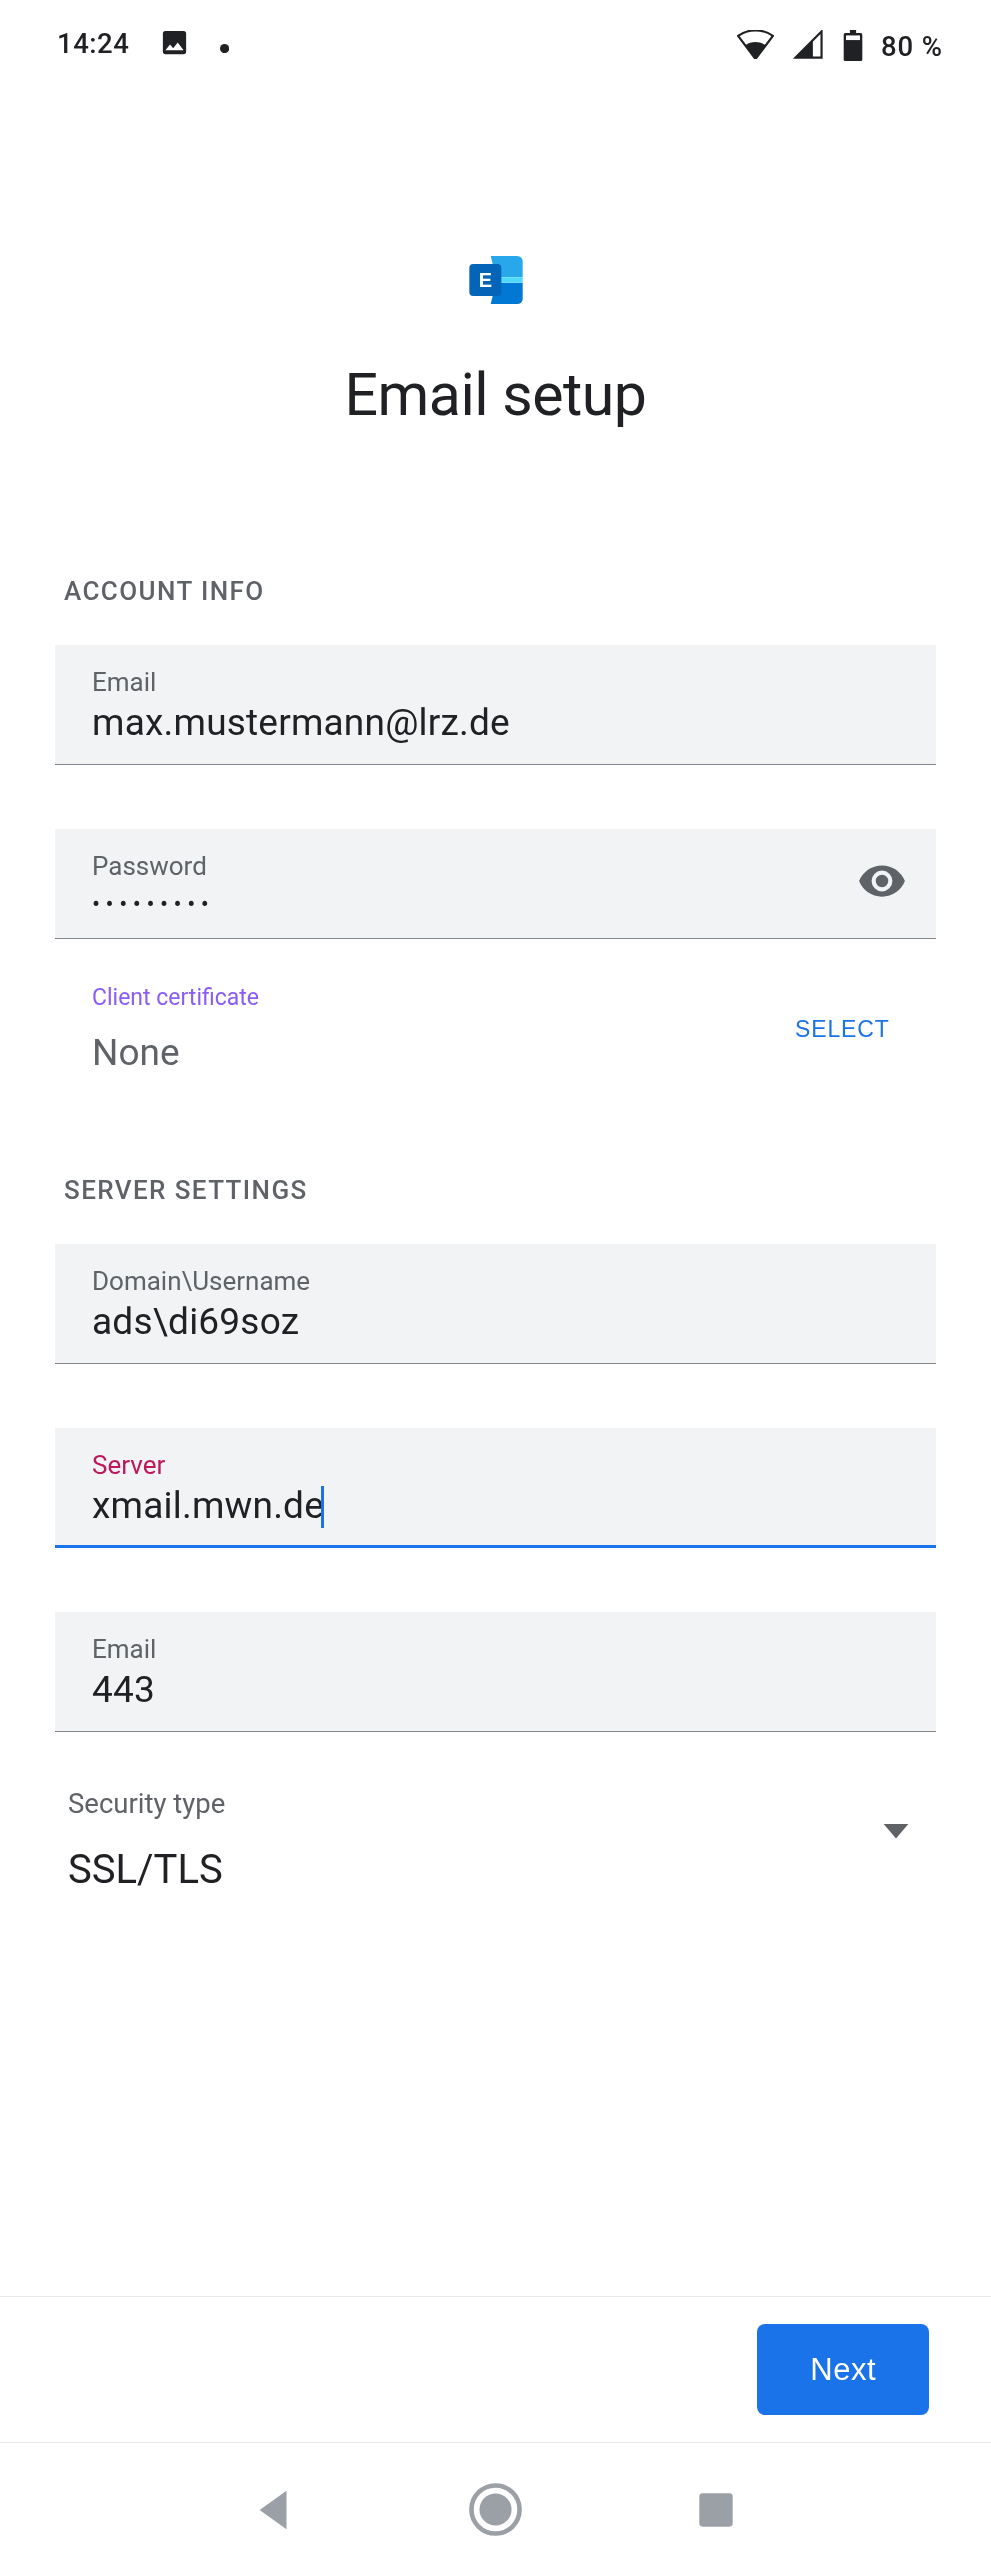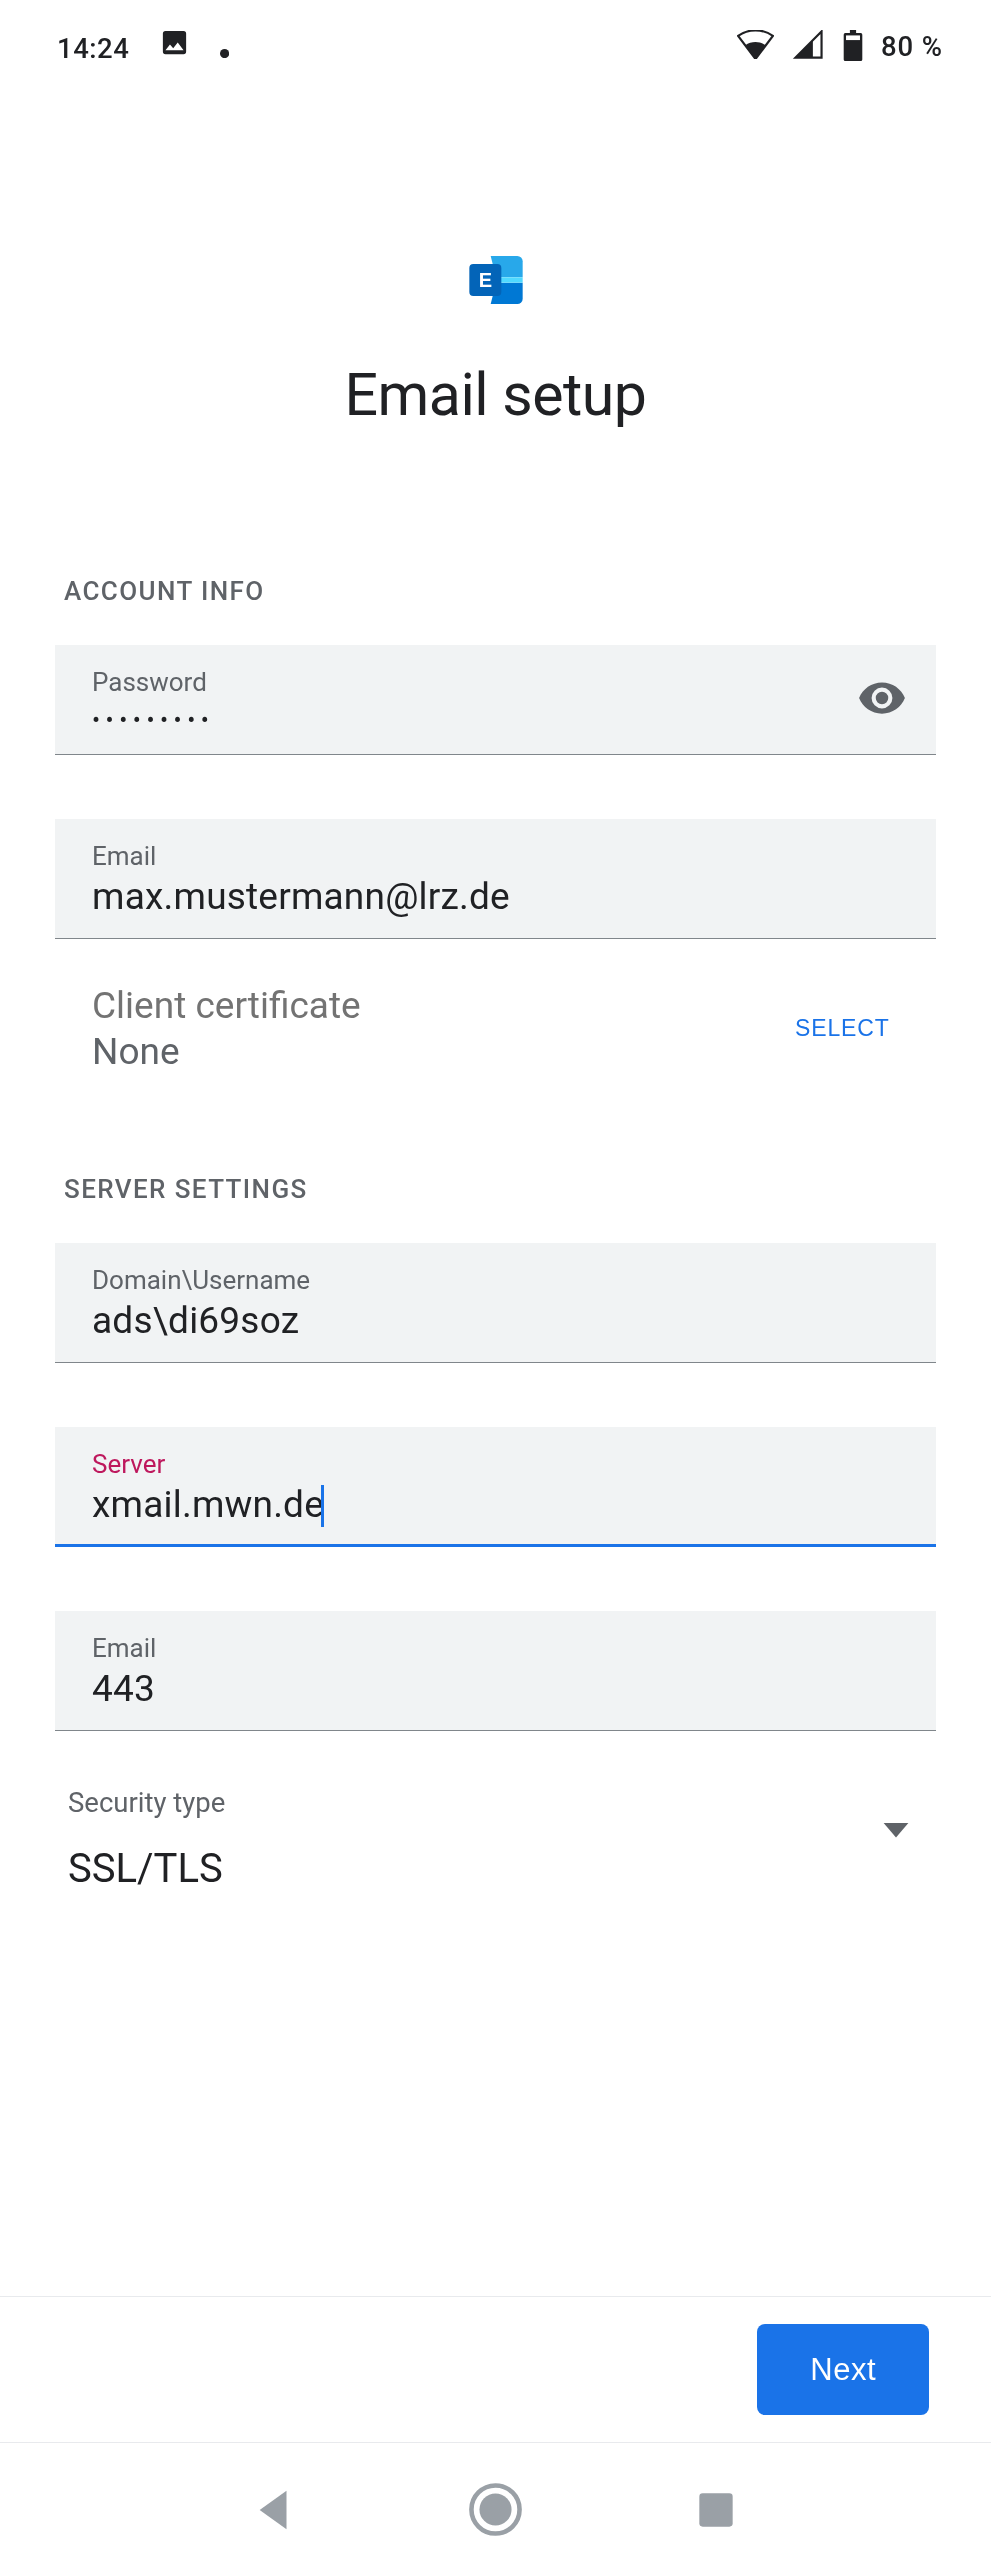--- a/index.html
+++ b/index.html
@@ -15,21 +15,21 @@
   .status-bar {
     height: 92px;
     display: flex;
     align-items: center;
     padding: 0 48px 0 57px;
     font-size: 27.5px;
     font-weight: 500;
     color: #202124;
     letter-spacing: 0.5px;
   }
-  .status-left { display: flex; align-items: flex-end; gap: 30px; }
+  .status-left { display: flex; align-items: flex-start; gap: 30px; }
   .status-right { margin-left: auto; display: flex; gap: 18px; }
   .status-right svg { display: block; }
   .battery-pct { font-size: 27.5px; font-weight: 500; letter-spacing: 0.9px; }
 
   
   .content {
     position: absolute;
     top: 92px;
     left: 0;
     right: 0;
@@ -101,21 +101,21 @@
   }
 
   .cert-row {
     display: flex;
     align-items: center;
     padding: 0 37px 0 37px;
     margin: -18.4px 0 101px 0;
     gap: 18.4px;
   }
   .cert-labels { flex: 1; }
-  .cert-title { font-size: 37px; color: #737373; margin-bottom: 3px; }
+  .cert-title { font-size: 23px; color: #8b5cf6; margin-bottom: 20px; }
   .cert-value { font-size: 37px; color: #5f6368; }
   .select-btn {
     font-size: 23px;
     font-weight: 500;
     color: #1a73e8;
     letter-spacing: 0.9px;
     background: none;
     border: none;
     cursor: pointer;
     padding: 18.4px 9.2px;
@@ -245,32 +245,32 @@
         <text x="16" y="29" text-anchor="middle" font-family="Arial" font-weight="700" font-size="15" fill="#ffffff">E</text>
       </svg>
     </span>
     <h1 class="page-title">Email setup</h1>
   </div>
 
   <div class="section-label">ACCOUNT INFO</div>
 
   <div class="form-group">
     <div class="field">
+      <span class="field-label">Email</span>
+      <input class="field-value" type="text" value="max.mustermann@lrz.de" style="">
+    </div>
+
+    <div class="field">
       <span class="field-label">Password</span>
       <span class="pw-dots">•••••••••</span>
       <span class="eye">
         <svg width="50" height="50" viewBox="0 0 24 24" fill="#5f6368">
             <path d="M12 4.5C7 4.5 2.7 7.6 1 12c1.7 4.4 6 7.5 11 7.5s9.3-3.1 11-7.5C21.3 7.6 17 4.5 12 4.5zm0 12.5a5 5 0 1 1 0-10 5 5 0 0 1 0 10zm0-8a3 3 0 1 0 0 6 3 3 0 0 0 0-6z"></path>
           </svg>
       </span>
-    </div>
-
-    <div class="field">
-      <span class="field-label">Email</span>
-      <input class="field-value" type="text" value="max.mustermann@lrz.de" style="">
     </div>
 
     <div class="cert-row">
       <div class="cert-labels">
         <div class="cert-title">Client certificate</div>
         <div class="cert-value">None</div>
       </div>
       <button class="select-btn">SELECT</button>
     </div>
   </div>

